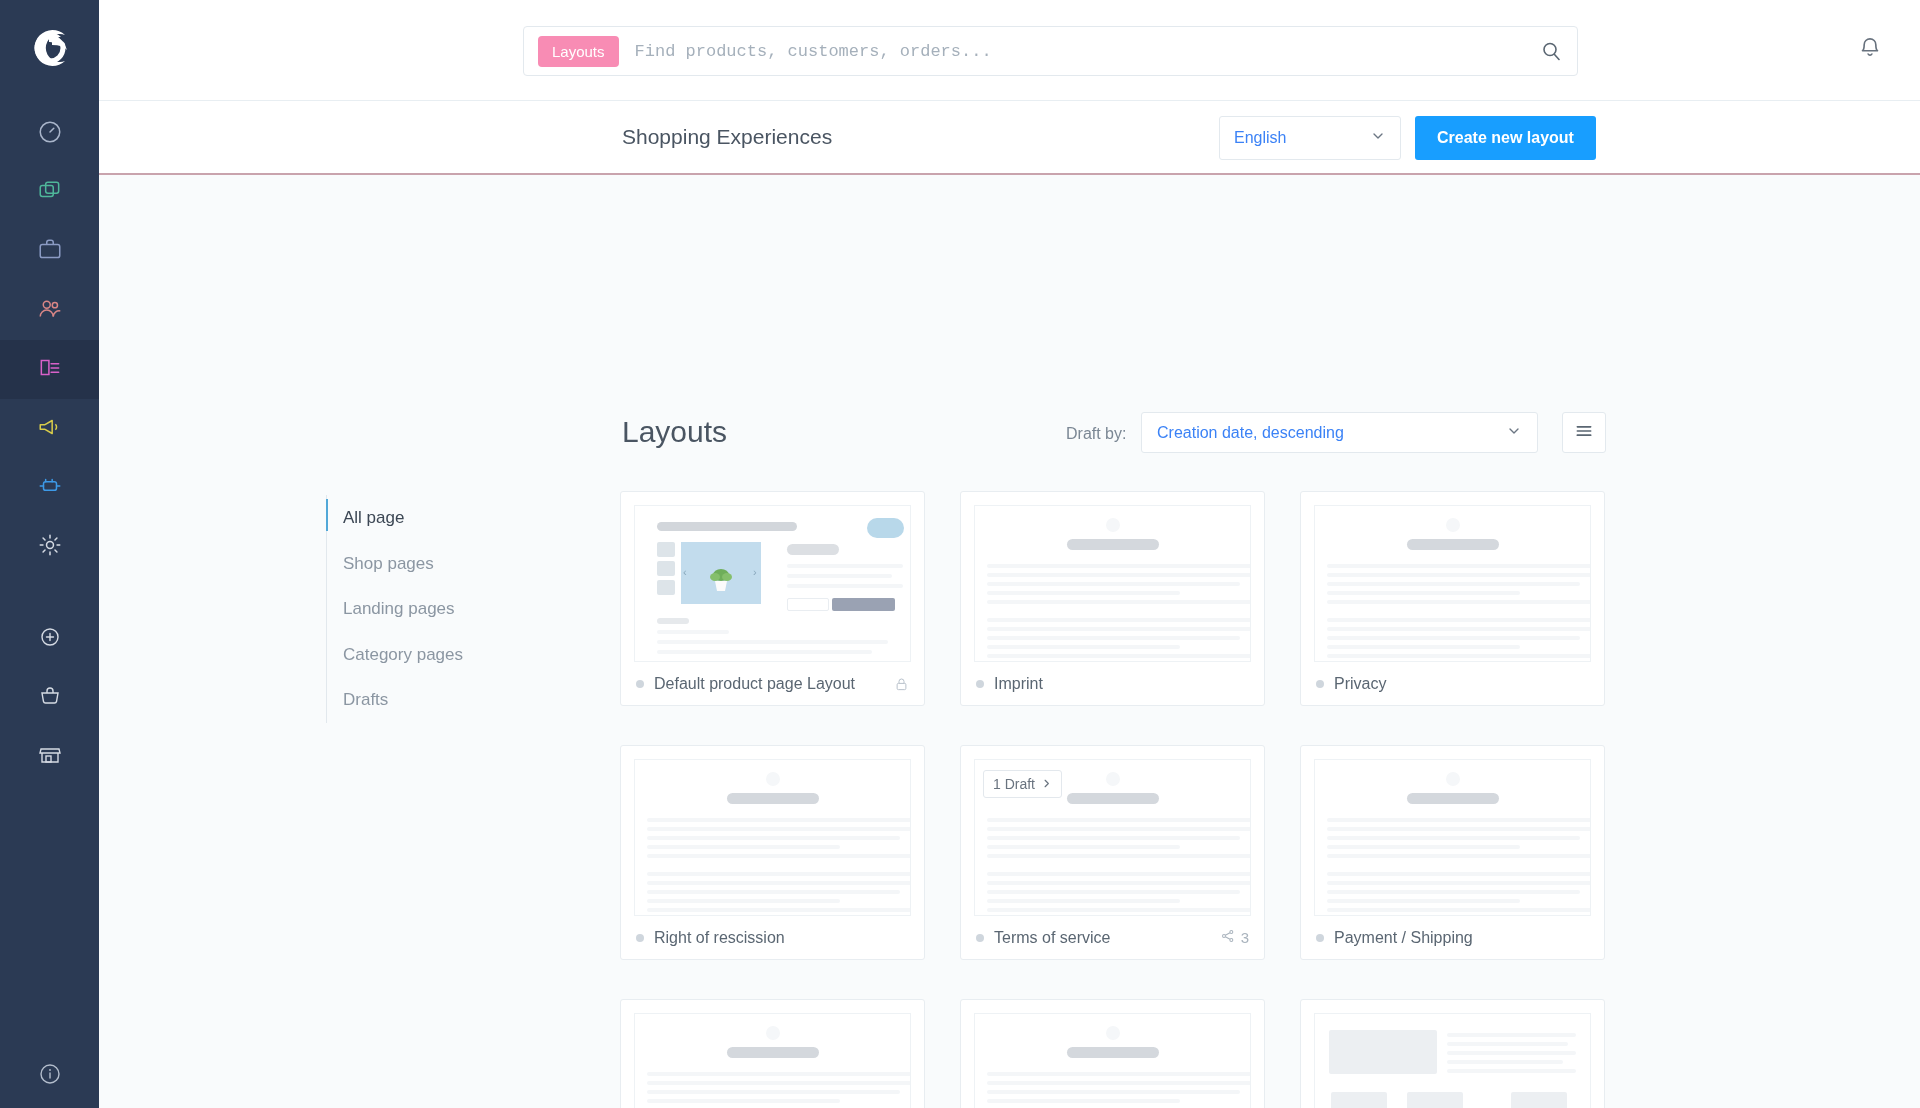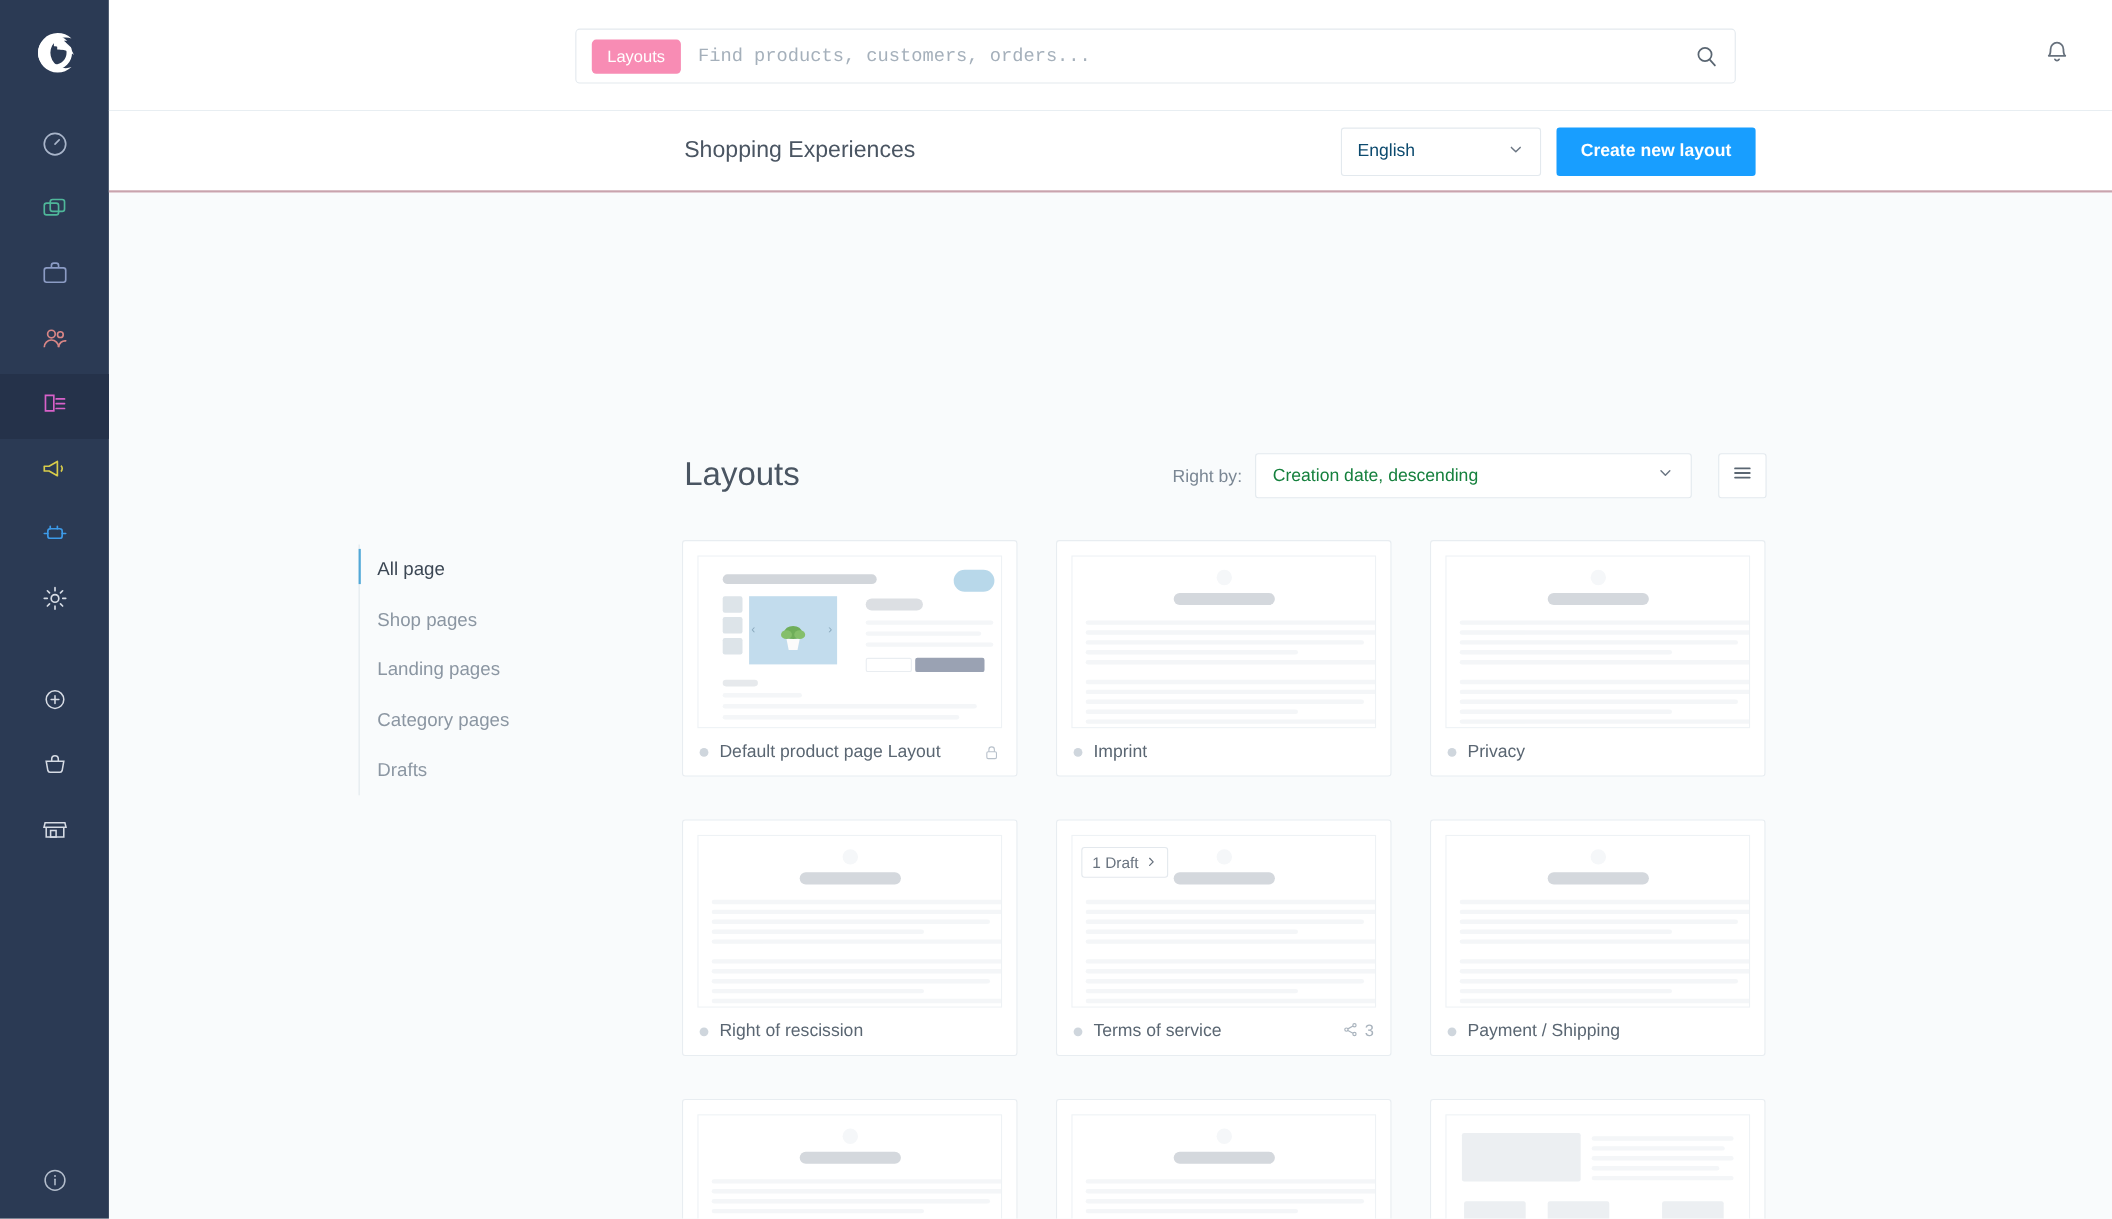--- a/index.html
+++ b/index.html
@@ -72,21 +72,21 @@
   }
   .pagehead-title {
     position: absolute; left: 523px;
     font-size: 21px; color: #4a5562; font-weight: 400;
   }
   .lang-select {
     position: absolute; left: 1120px; top: 15px;
     width: 182px; height: 44px;
     border: 1px solid #e3e9ee; border-radius: 3px; background: #fff;
     display: flex; align-items: center; padding: 0 14px;
-    font-size: 16px; color: #0c4a6e; cursor: pointer;
+    font-size: 16px; color: #3b82f6; cursor: pointer;
   }
   .lang-select .chev { margin-left: auto; }
   .btn-primary {
     position: absolute; left: 1316px; top: 15px;
     height: 44px; padding: 0 22px;
     background: #189eff; color: #fff;
     border: none; border-radius: 3px;
     font-size: 16px; font-weight: bold; cursor: pointer;
     font-family: "Liberation Sans", sans-serif;
     display: flex; align-items: center; justify-content: center;
@@ -100,21 +100,21 @@
   }
   .sortby-label {
     position: absolute; left: 967px; top: 250px;
     font-size: 16px; color: #7b8794;
   }
   .sort-select {
     position: absolute; left: 1042px; top: 237px;
     width: 397px; height: 41px;
     border: 1px solid #e3e9ee; border-radius: 3px; background: #fff;
     display: flex; align-items: center; padding: 0 15px;
-    font-size: 16px; color: #15803d; cursor: pointer;
+    font-size: 16px; color: #3b82f6; cursor: pointer;
   }
   .sort-select .chev { margin-left: auto; }
   .viewtoggle {
     position: absolute; left: 1463px; top: 237px;
     width: 44px; height: 41px;
     border: 1px solid #e3e9ee; border-radius: 3px; background: #fff;
     display: flex; align-items: center; justify-content: center; cursor: pointer;
   }
 
   
@@ -340,21 +340,21 @@
           <svg width="16" height="16" viewBox="0 0 24 24" fill="none" stroke="#6b7683" stroke-width="2">
             <path d="M6 9l6 6 6-6" stroke-linecap="round" stroke-linejoin="round"></path>
           </svg>
         </span>
       </div>
       <button class="btn-primary">Create new layout</button>
     </div>
 
     <div class="content">
       <div class="content-title">Layouts</div>
-      <div class="sortby-label">Right by:</div>
+      <div class="sortby-label">Draft by:</div>
       <div class="sort-select">
         <span>Creation date, descending</span>
         <span class="chev">
           <svg width="16" height="16" viewBox="0 0 24 24" fill="none" stroke="#6b7683" stroke-width="2">
             <path d="M6 9l6 6 6-6" stroke-linecap="round" stroke-linejoin="round"></path>
           </svg>
         </span>
       </div>
       <div class="viewtoggle">
         <span>

